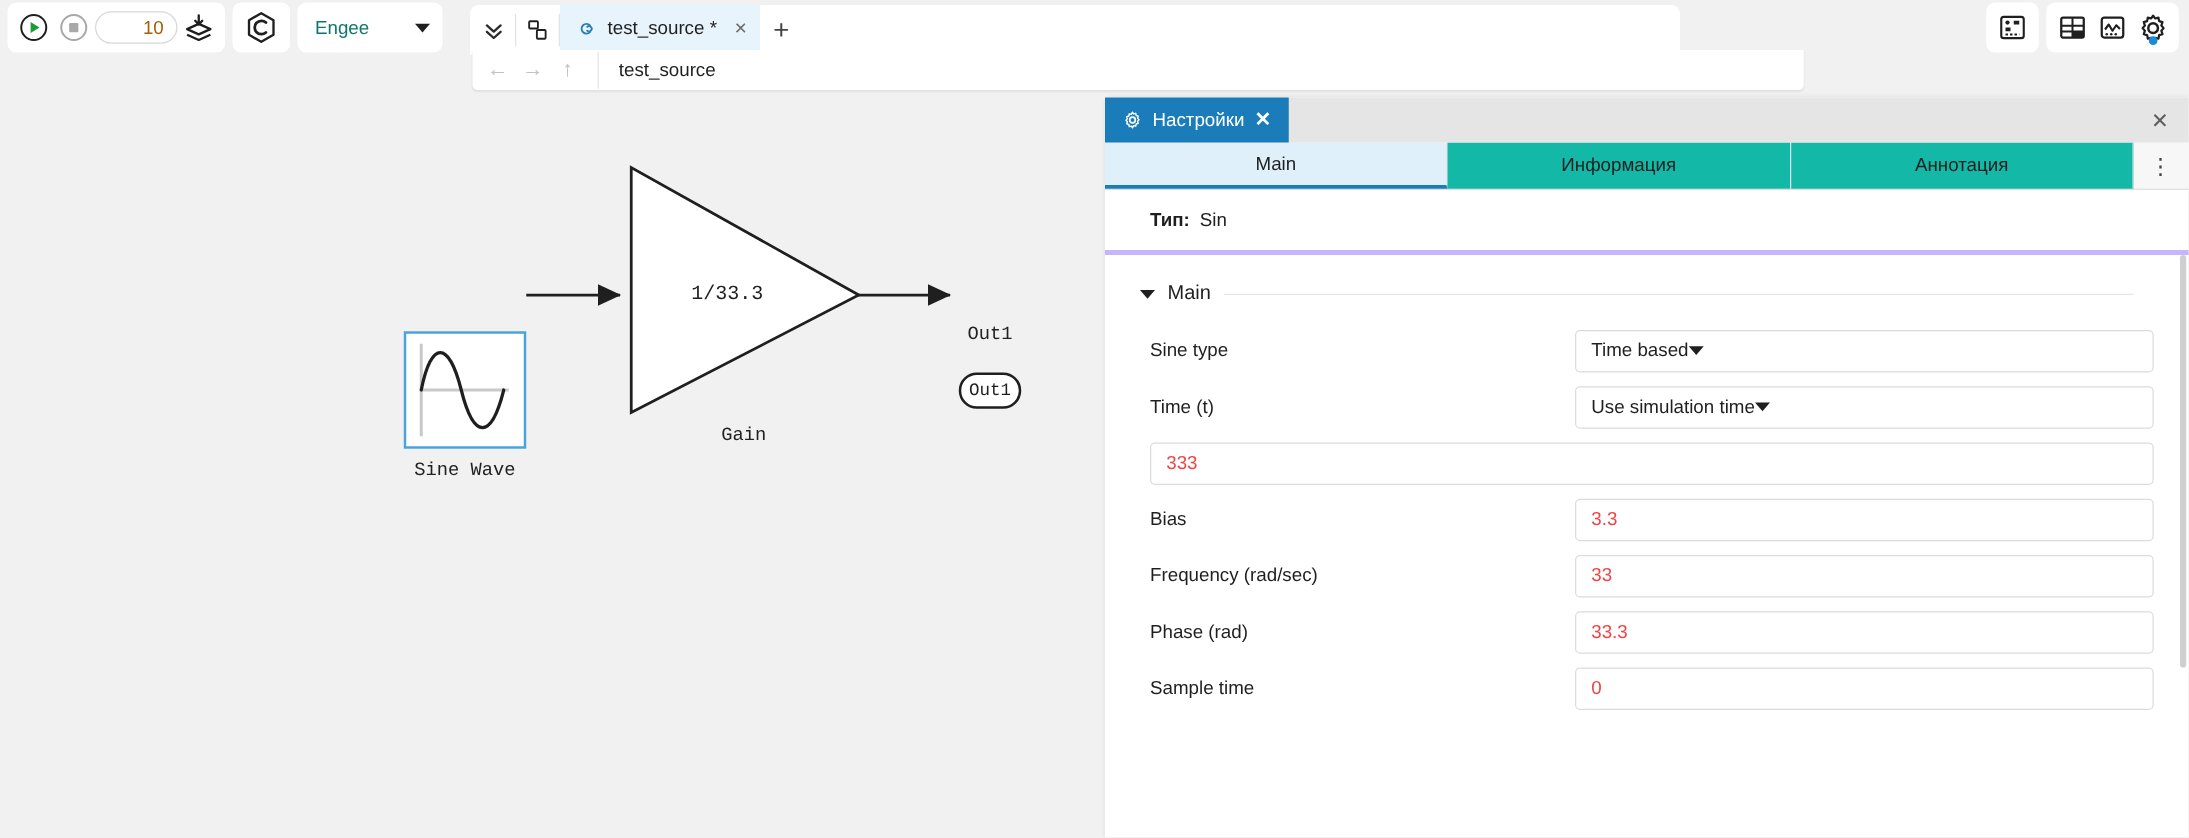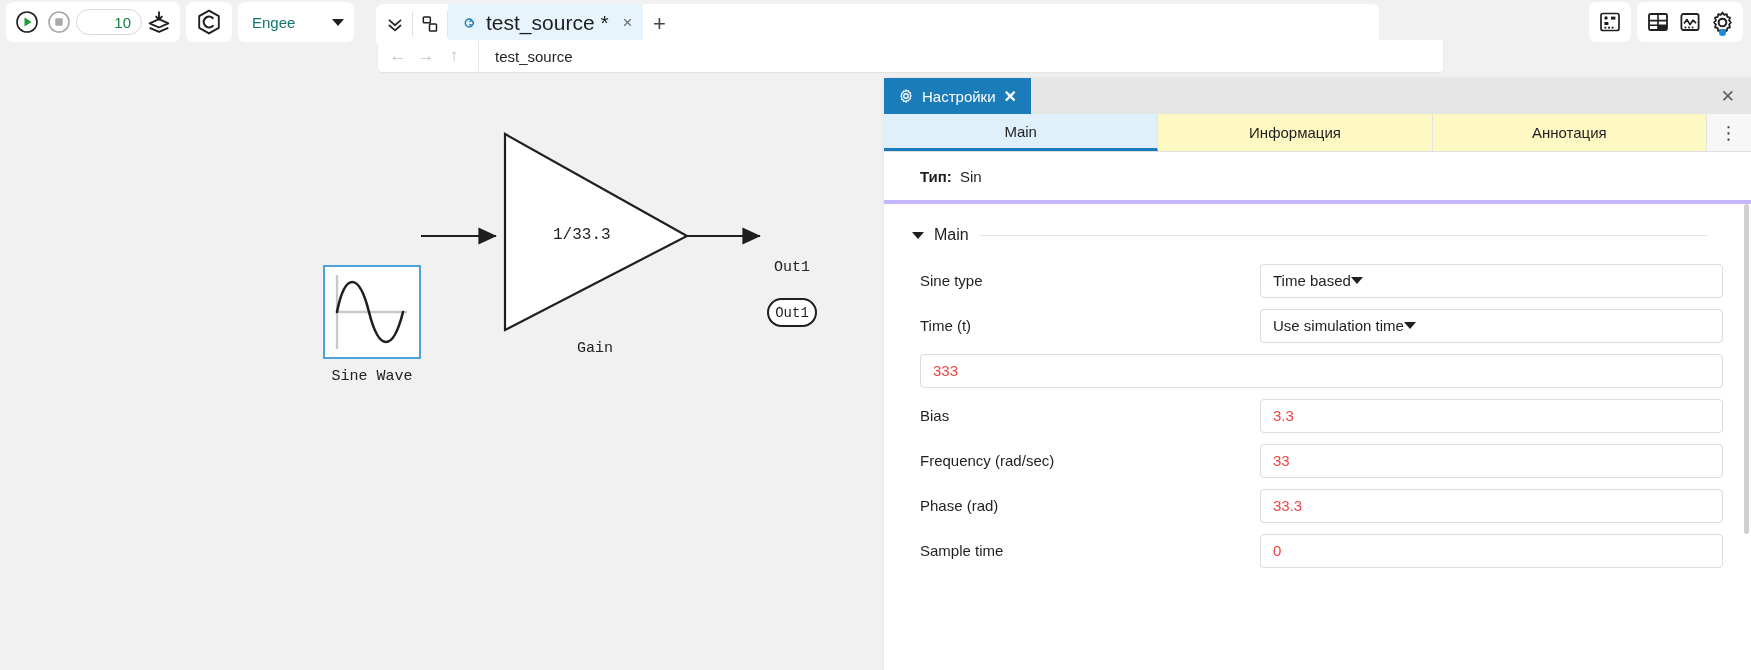--- a/index.html
+++ b/index.html
@@ -24,21 +24,21 @@
     padding:0 6px; margin-left:6px;
   }
   .tb-btn {
     width:30px; height:30px; border-radius:5px;
     display:flex; align-items:center; justify-content:center;
     cursor:pointer; background:transparent; border:none; padding:0;
   }
   .time-input {
     width:66px; height:26px; border:1px solid #d8d8d8; border-radius:13px;
     background:#fff; text-align:right; padding:0 10px 0 6px;
-    font-family:"Liberation Sans", sans-serif; font-size:15px; color:#15803d;
+    font-family:"Liberation Sans", sans-serif; font-size:15px; color:#a16207;
     outline:none;
   }
   .engee-select {
     background:#fff; border-radius:7px; height:40px; width:116px;
     display:flex; align-items:center; justify-content:space-between;
     padding:0 10px 0 14px; margin-left:6px; cursor:pointer;
     font-size:15px; color:#0f766e;
   }
   .caret { width:0;height:0;border-left:6px solid transparent;border-right:6px solid transparent;border-top:7px solid #1f1f1f; }
 
@@ -52,21 +52,21 @@
     display:flex; align-items:center; padding:0 2px;
   }
   .tab-ico-btn { width:34px;height:40px;display:flex;align-items:center;justify-content:center;cursor:pointer; }
   .vdiv { width:1px;height:26px;background:#e3e3e3; }
   .doc-tab {
     height:40px; display:flex; align-items:center; gap:8px;
     padding:0 10px 0 12px; background:#e8f4fb;
     border-bottom:3px solid #1f7cc2; cursor:pointer;
     min-width:160px;
   }
-  .doc-tab-label { font-size:21px; color:#1f1f1f; white-space:nowrap; }
+  .doc-tab-label { font-size:15px; color:#1f1f1f; white-space:nowrap; }
   .tab-close { font-size:17px; color:#6b6b6b; margin-left:6px; cursor:pointer; line-height:1; }
   .tab-plus { width:34px;height:40px;display:flex;align-items:center;justify-content:center;font-size:22px;color:#444;cursor:pointer; }
   .tabstrip-filler { flex:1; background:#fff; height:40px; border-radius:0 7px 0 0; }
 
   
   .crumbbar {
     position:absolute; left:378px; top:40px; width:1065px; height:32px;
     background:#fff; display:flex; align-items:center;
     border-radius:0 0 4px 4px;
     box-shadow:0 1px 2px rgba(0,0,0,.07);
@@ -123,21 +123,21 @@
     margin-left:auto; margin-right:16px; color:#5e5e5e;
     font-size:17px; cursor:pointer;
   }
   .panel-tabs {
     display:flex; height:38px; border-bottom:1px solid #e0e0e0;
     background:#f7f7f7;
   }
   .ptab {
     flex:1; display:flex; align-items:center; justify-content:center;
     font-size:15px; color:#1f1f1f; cursor:pointer;
-    border-right:1px solid #e4e4e4; background:#fef9c3;
+    border-right:1px solid #e4e4e4; background:#14b8a6;
   }
   .ptab.active { background:#dff0fa; border-bottom:3px solid #1a7cb8; }
   .ptab-kebab {
     width:44px; display:flex; align-items:center; justify-content:center;
     cursor:pointer; color:#444; font-size:18px; letter-spacing:1px;
   }
   .type-row {
     height:52px; display:flex; align-items:center; padding-left:36px;
     border-bottom:4px solid #c4b5fd; font-size:15px;
   }

